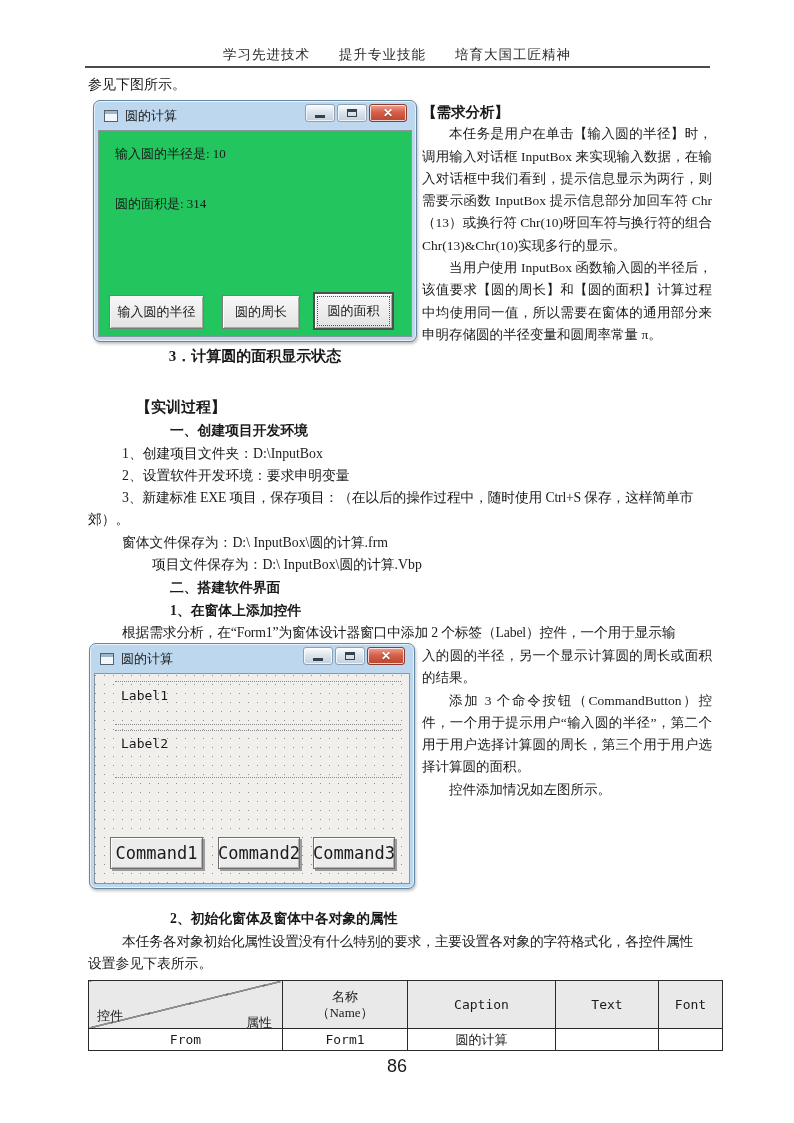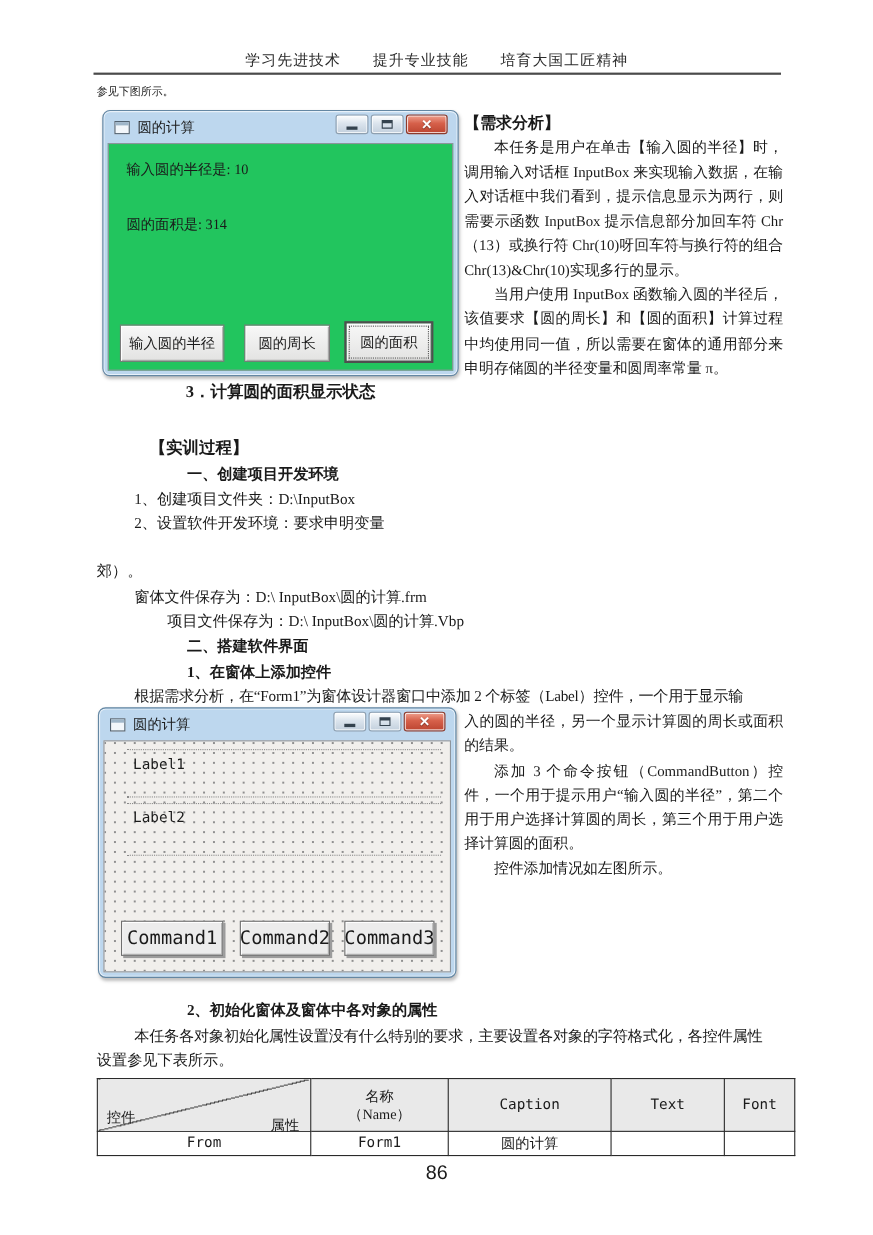--- a/index.html
+++ b/index.html
@@ -8,21 +8,21 @@
     position:relative; width:794px; height:1123px; margin:0 auto;
     background:#ffffff; overflow:hidden;
     font-family:"Liberation Serif","DejaVu Serif",serif;
     color:#1a1a1a;
   }
   
   .motto { position:absolute; top:46px; left:0; width:100%; text-align:center;
            font-size:13.5px; color:#2b2b2b; letter-spacing:1px; }
   .header-rule { position:absolute; top:66px; left:85px; width:625px; height:0;
                  border-top:2px solid #4a4a4a; }
-  .intro-line { position:absolute; top:76px; left:88px; font-size:10px; }
+  .intro-line { position:absolute; top:76px; left:88px; font-size:14px; }
 
   
   .abs { position:absolute; font-size:13.8px; }
   .bold { font-weight:bold;margin-left:48px; }
   .nowrap { white-space:nowrap; letter-spacing:-0.2px; }
   .rightcol { position:absolute; left:422px; width:290px; font-size:13.5px;
               line-height:22.3px; text-align:justify; }
   .rightcol p { text-indent:2em; }
   .rightcol .head { font-weight:bold; font-size:14.5px; text-align:left; }
 
@@ -123,20 +123,21 @@
   <div class="rightcol" style="top:101px;">
     <div class="head">【需求分析】</div>
     <p>本任务是用户在单击【输入圆的半径】时，调用输入对话框 InputBox 来实现输入数据，在输入对话框中我们看到，提示信息显示为两行，则需要示函数 InputBox 提示信息部分加回车符 Chr（13）或换行符 Chr(10)呀回车符与换行符的组合 Chr(13)&amp;Chr(10)实现多行的显示。</p>
     <p>当用户使用 InputBox 函数输入圆的半径后，该值要求【圆的周长】和【圆的面积】计算过程中均使用同一值，所以需要在窗体的通用部分来申明存储圆的半径变量和圆周率常量 π。</p>
   </div>
 
   <div class="abs bold" style="left:88px; top:398px; font-size:15px;">【实训过程】</div>
   <div class="abs bold" style="left:122px; top:422px;">一、创建项目开发环境</div>
   <div class="abs" style="left:122px; top:445px;">1、创建项目文件夹：D:\InputBox</div>
   <div class="abs" style="left:122px; top:467px;">2、设置软件开发环境：要求申明变量</div>
+  <div class="abs nowrap" style="left:122px; top:489px;">3、新建标准 EXE 项目，保存项目：（在以后的操作过程中，随时使用 Ctrl+S 保存，这样简单市</div>
   <div class="abs" style="left:88px; top:511px;">郊）。</div>
   <div class="abs" style="left:122px; top:534px;">窗体文件保存为：D:\ InputBox\圆的计算.frm</div>
   <div class="abs" style="left:152px; top:556px;">项目文件保存为：D:\ InputBox\圆的计算.Vbp</div>
   <div class="abs bold" style="left:122px; top:579px;">二、搭建软件界面</div>
   <div class="abs bold" style="left:122px; top:602px;">1、在窗体上添加控件</div>
   <div class="abs nowrap" style="left:122px; top:624px;">根据需求分析，在“Form1”为窗体设计器窗口中添加 2 个标签（Label）控件，一个用于显示输</div>
 
   <div class="win7" style="left:89px; top:643px; width:326px; height:246px;">
     <div class="titlebar">
       <span class="form-icon"></span>

